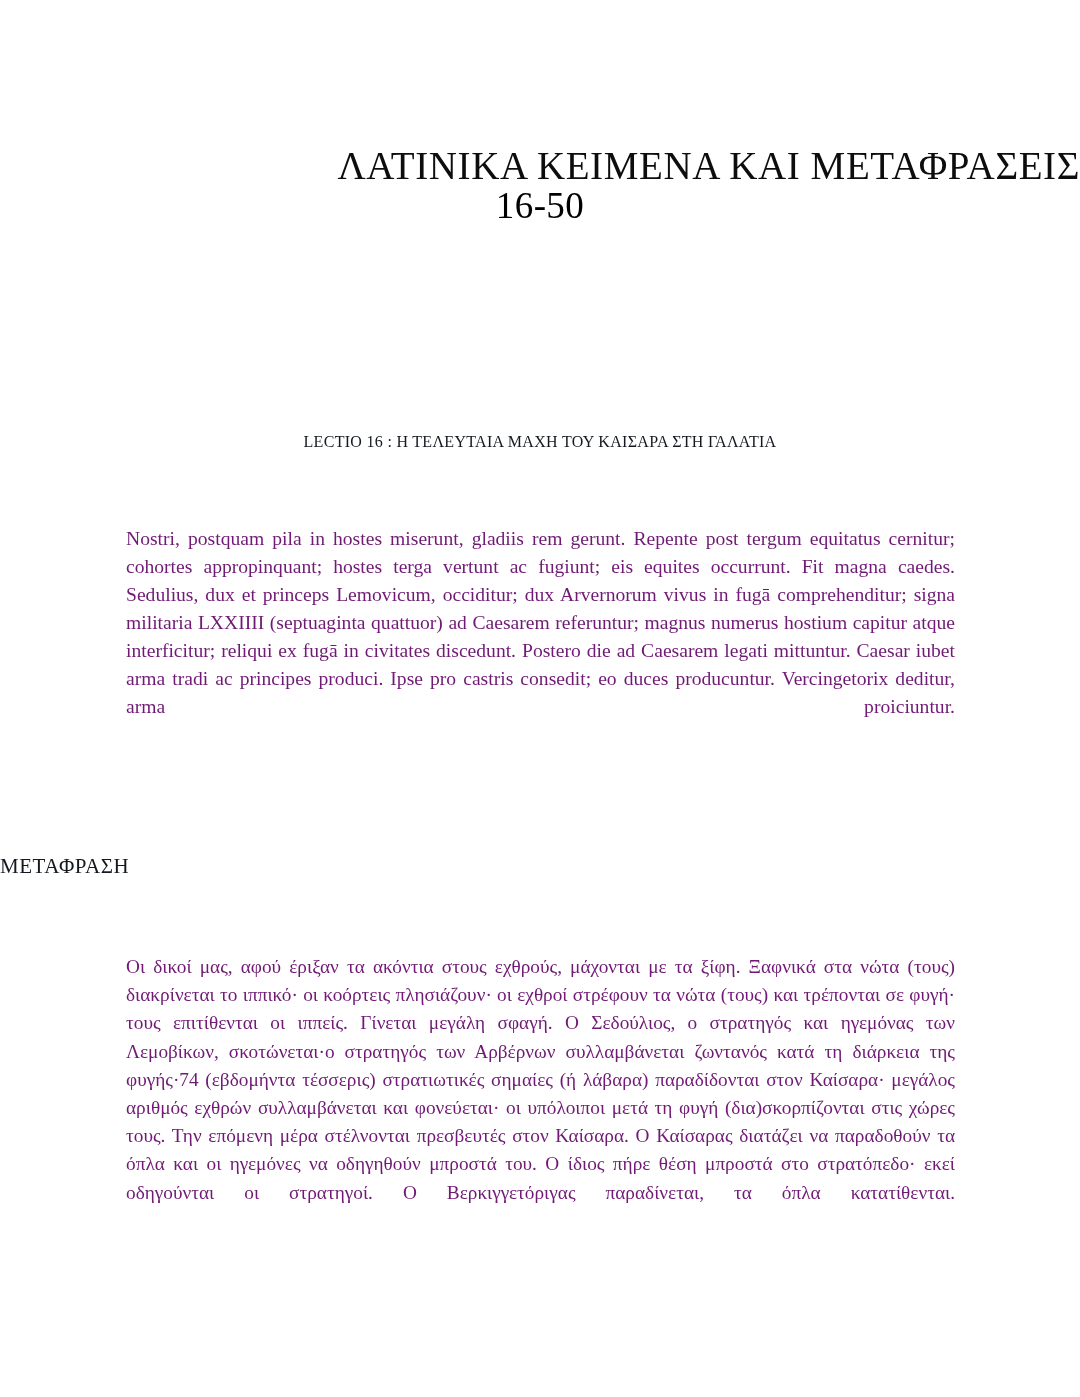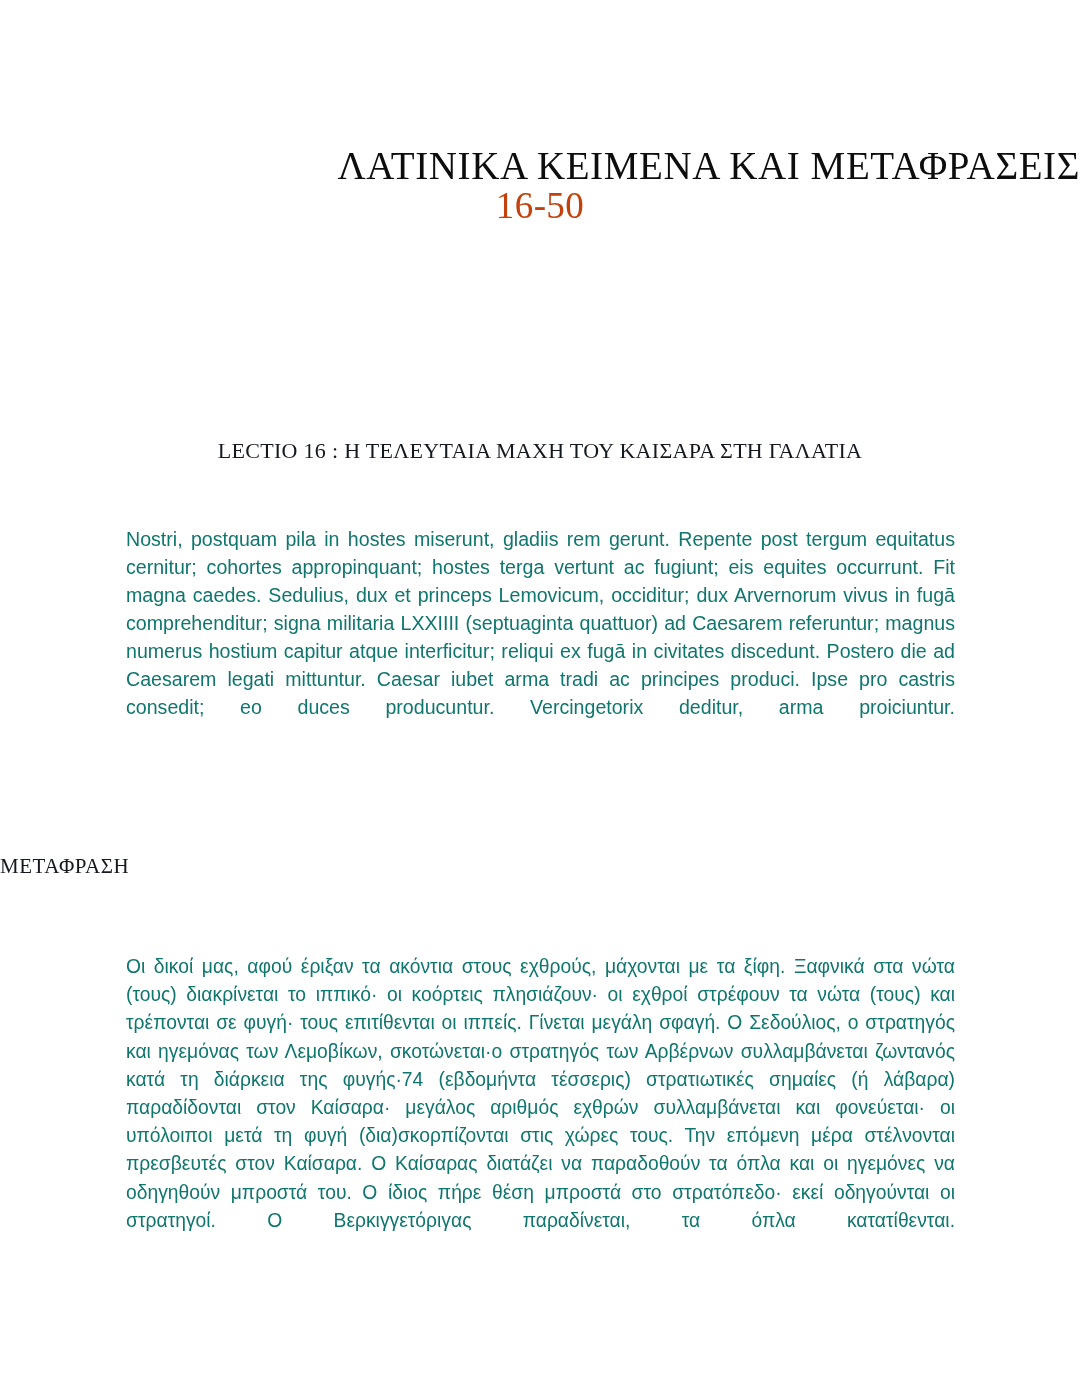--- a/index.html
+++ b/index.html
@@ -45,32 +45,32 @@
     position: absolute;
     left: 0;
     right: 0;
     top: 185px;
     text-align: center;
     font-family: "Liberation Serif", "DejaVu Serif", serif;
     font-size: 37px;
     line-height: 1.12;
     font-weight: 400;
     letter-spacing: 0.4px;
-    color: #c2410c;
+    color: #000000;
   }
 
   
   .lectio-heading {
     position: absolute;
     left: 0;
     right: 0;
     top: 420px;
     text-align: center;
     font-family: "Liberation Serif", "DejaVu Serif", serif;
-    font-size: 22px;
+    font-size: 16px;
     font-weight: 400;
     letter-spacing: 0.3px;
     color: #14181f;
     white-space: nowrap;
   }
 
   
   .translation-heading {
     position: absolute;
     left: 0;
@@ -84,24 +84,24 @@
     color: #14181f;
   }
 
   
   .body-text {
     position: absolute;
     left: 126px;
     width: 829px;
     text-align: justify;
     text-justify: inter-word;
-    font-family: Liberation Sans, sans-serif;
+    font-family: Liberation Serif, serif;
     font-size: 19.6px;
     line-height: 28.1px;
-    color: #0f766e;
+    color: #701a75;
     word-spacing: 0.2px;
     hyphens: none;
   }
 
   #latin-paragraph {
     top: 505px;
   }
 
   #greek-paragraph {
     top: 913px;

